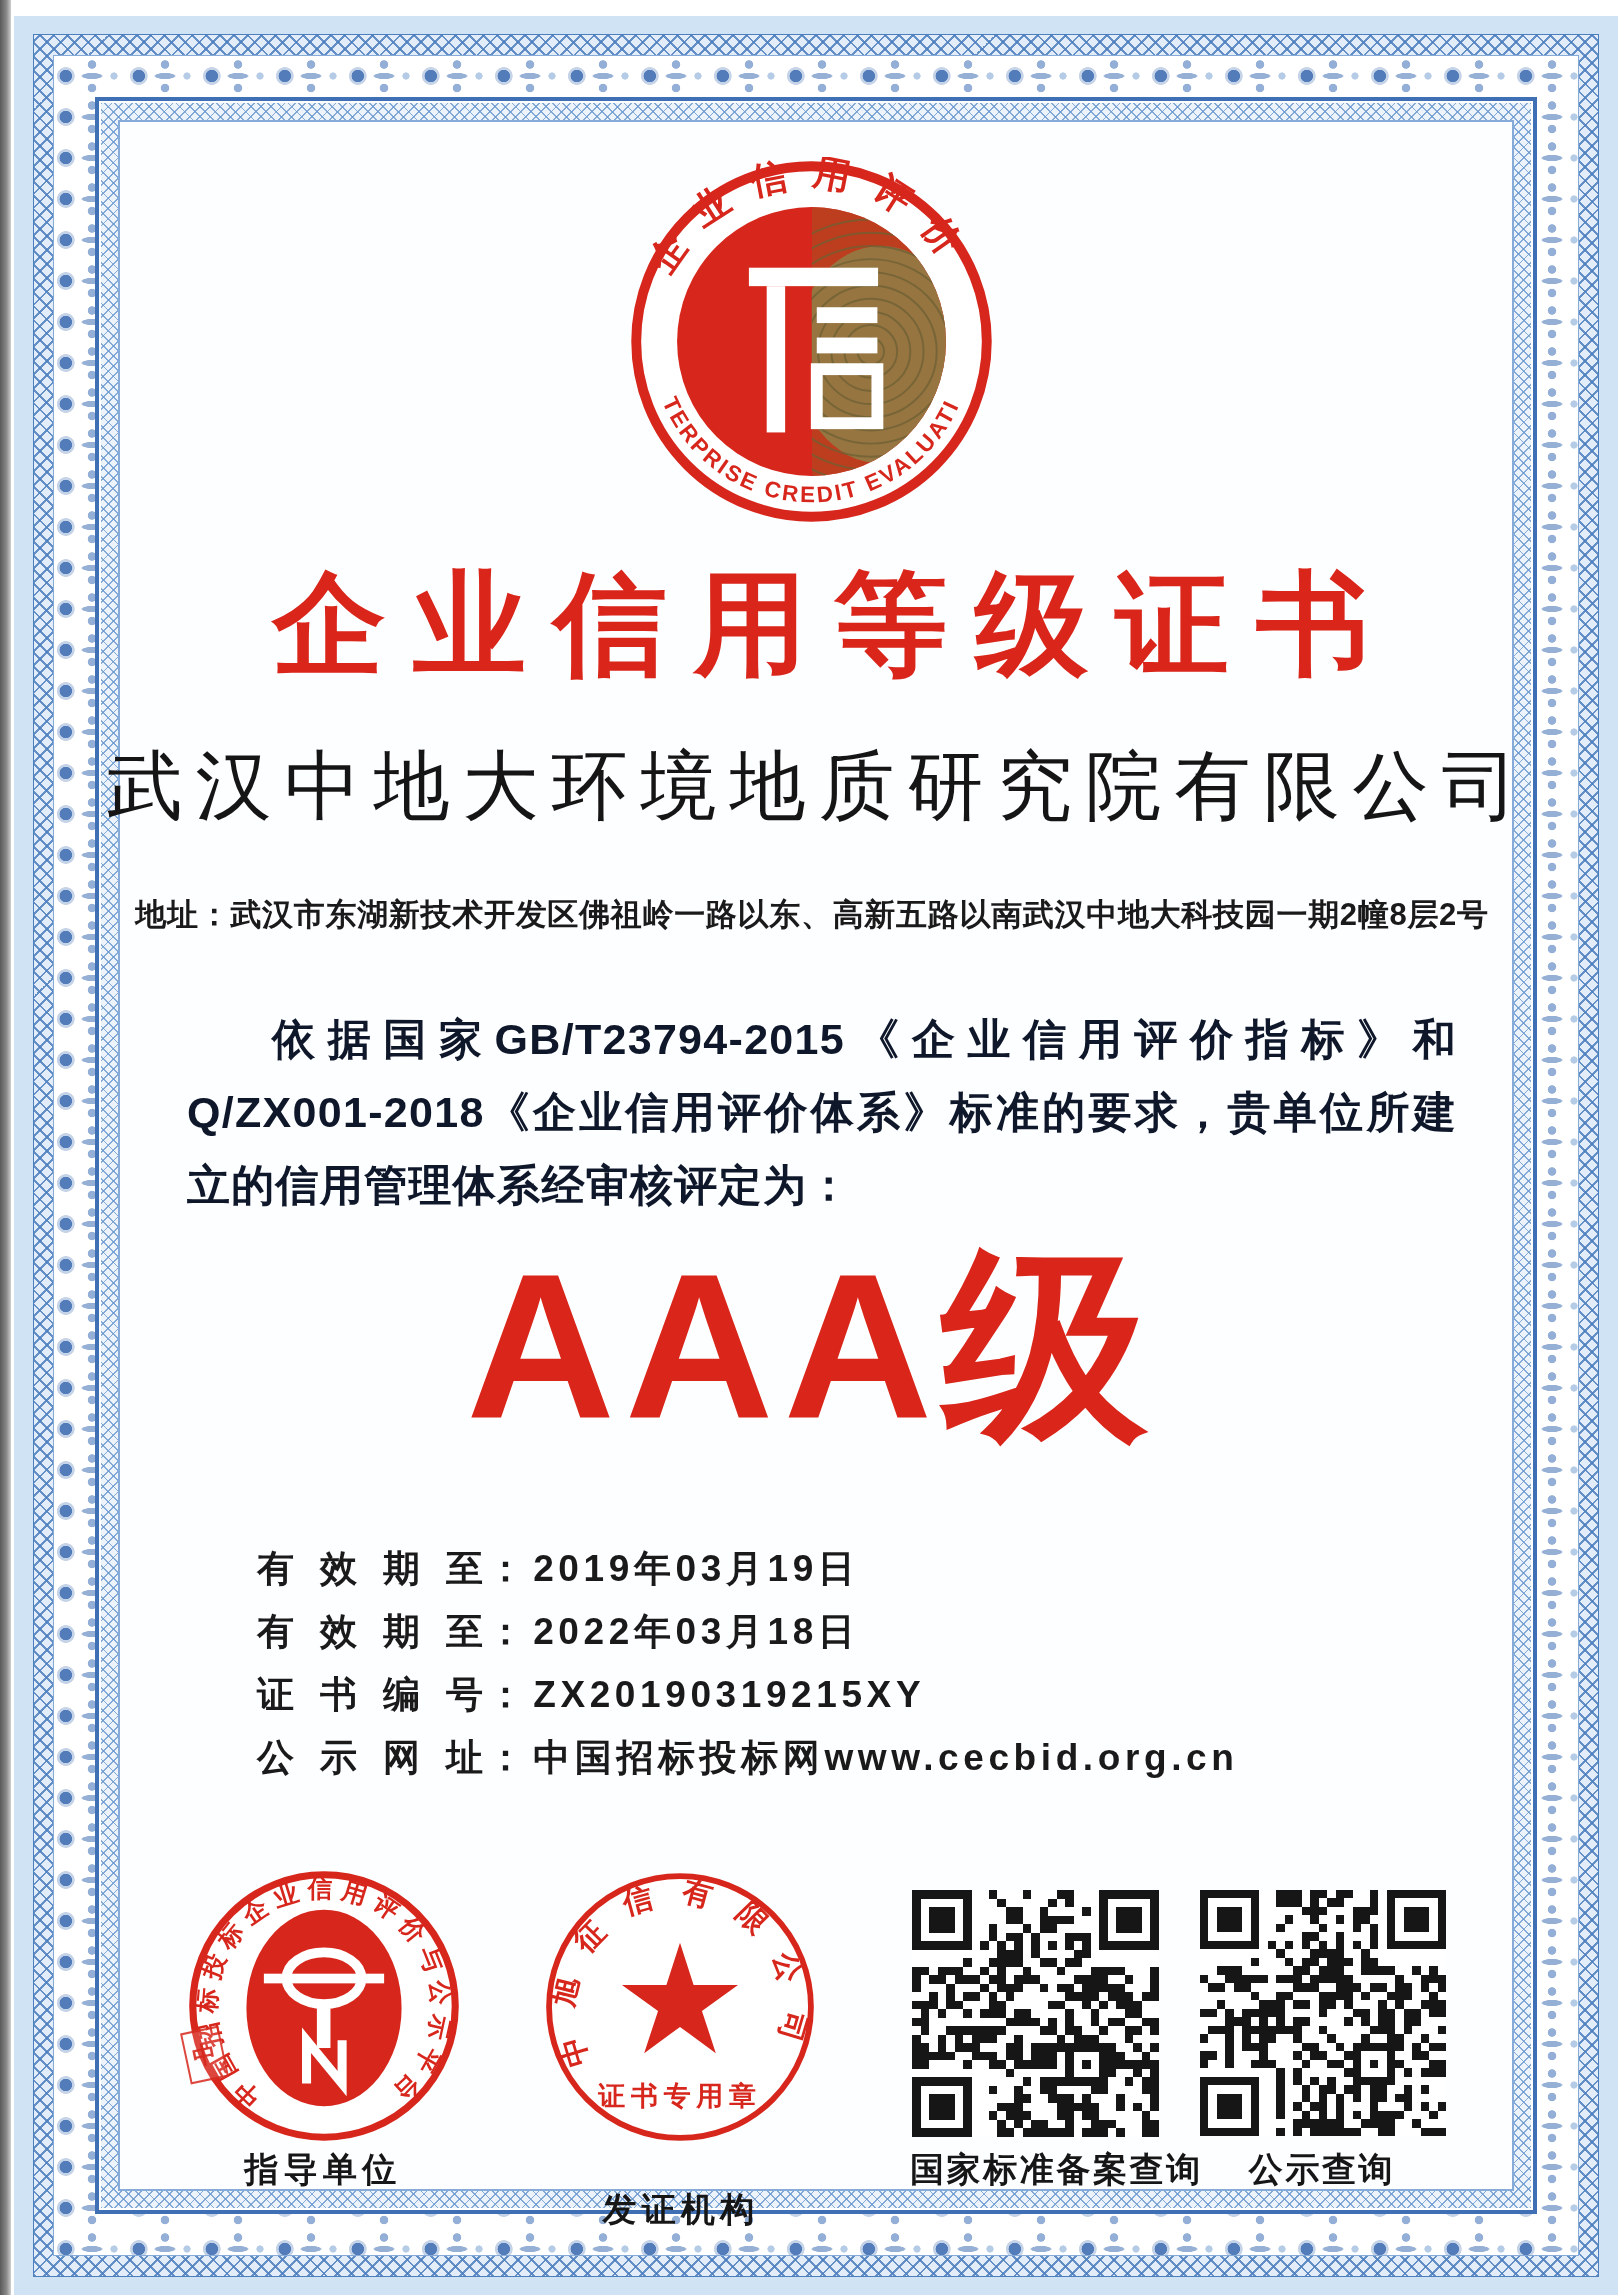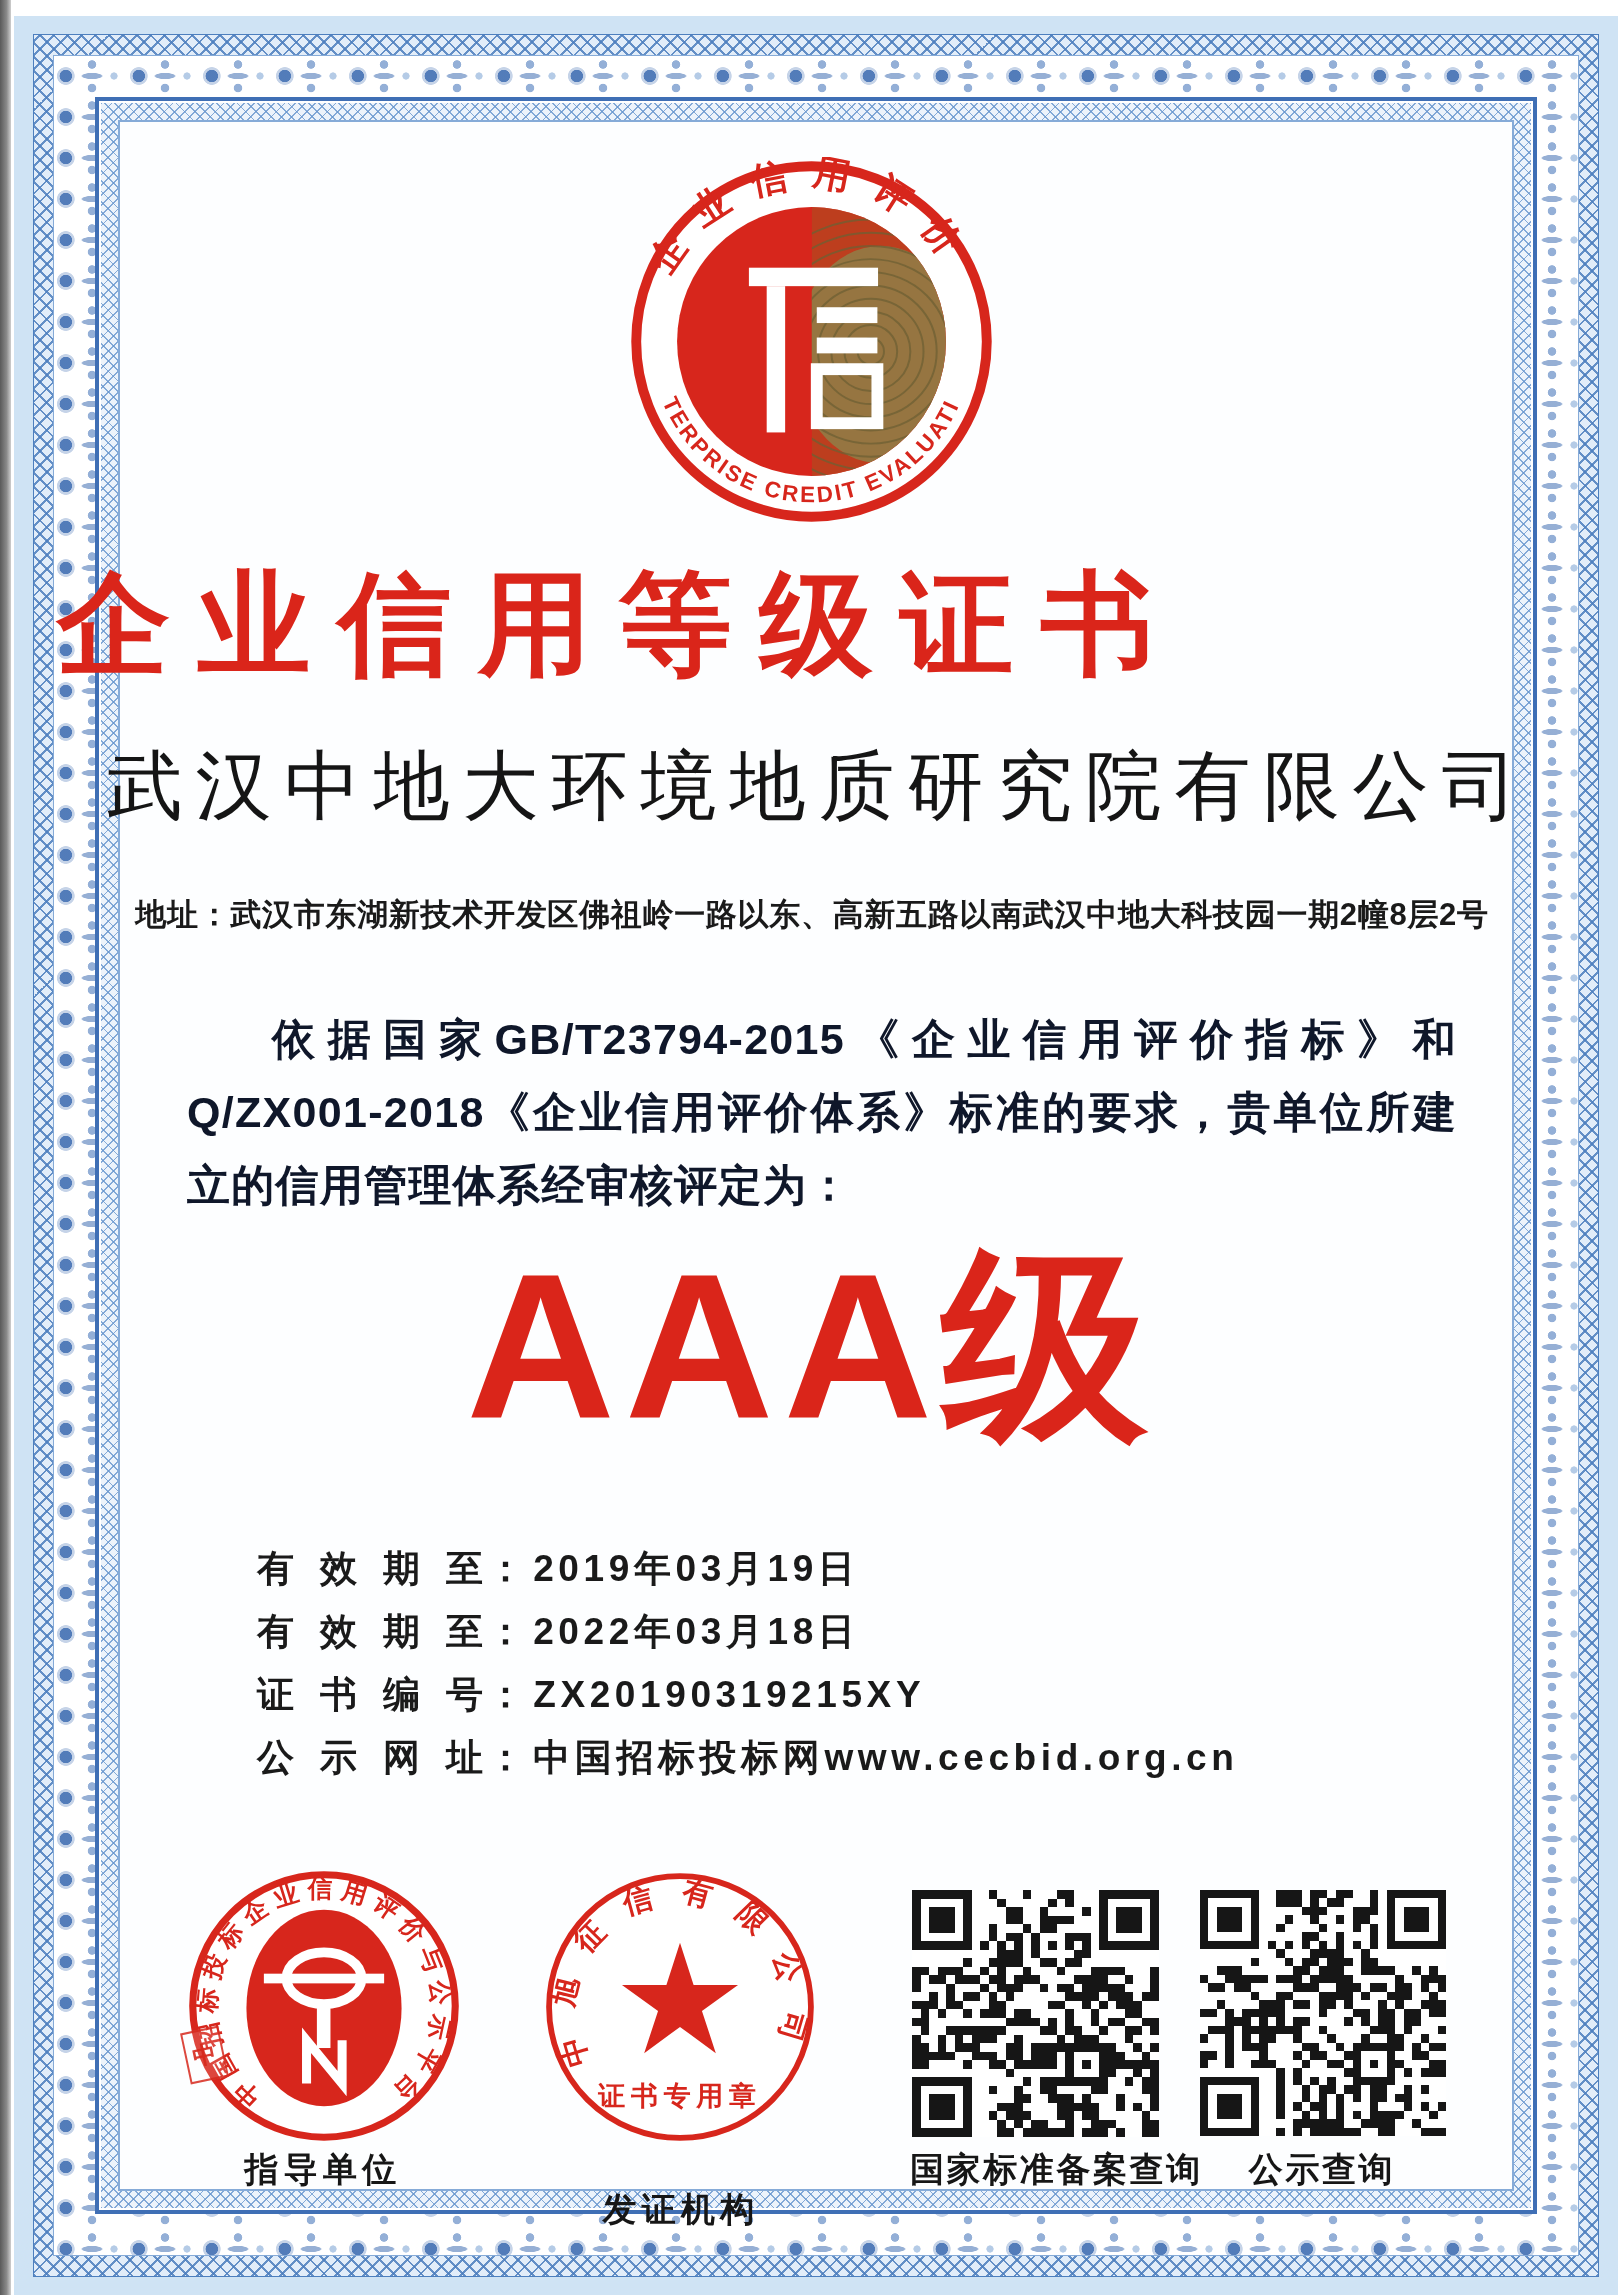--- a/index.html
+++ b/index.html
@@ -34,23 +34,23 @@
         repeating-linear-gradient(45deg, rgba(104,150,206,.8) 0 1.3px, rgba(236,243,251,0) 1.3px 7.2px),
         repeating-linear-gradient(-45deg, rgba(104,150,206,.8) 0 1.3px, rgba(236,243,251,0) 1.3px 7.2px);}
   .f6{width:100%;height:100%;box-sizing:border-box;border:2px solid #86abd8;background:#fdfeff;}
 
   
   .content{position:absolute;inset:0;}
   .abs{position:absolute;}
 
   .emblem-svg{left:627px;top:157px;width:369px;height:369px;}
 
-  .cert-title{left:0;right:0;top:549px;text-align:left;
-    font-size:113px;font-weight:900;color:#da251a;letter-spacing:27.5px;padding-left:13px;
-    white-space:nowrap;margin-left:44px;}
+  .cert-title{left:0;right:0;top:549px;text-align:center;
+    font-size:113px;font-weight:900;color:#da251a;letter-spacing:27.5px;padding-left:45px;
+    white-space:nowrap;}
   .company-name{left:0;right:0;top:736px;text-align:center;
     font-size:76px;font-weight:400;color:#151515;letter-spacing:13px;padding-left:13px;white-space:nowrap;}
   .code-line{left:0;right:0;top:842px;text-align:center;
     font-size:37px;font-weight:800;color:#1a1a1a;letter-spacing:2.6px;white-space:nowrap;}
   .address-line{left:0;right:0;top:894px;text-align:center;
     font-size:31px;font-weight:800;color:#1a1a1a;letter-spacing:0.7px;white-space:nowrap;}
   .body-par{left:187px;width:1270px;top:1003px;
     font-size:43px;font-weight:700;color:#0f172a;line-height:73px;letter-spacing:1.3px;
     text-align:justify;text-indent:85px;}
   .grade{left:0;right:0;top:1238px;text-align:center;

